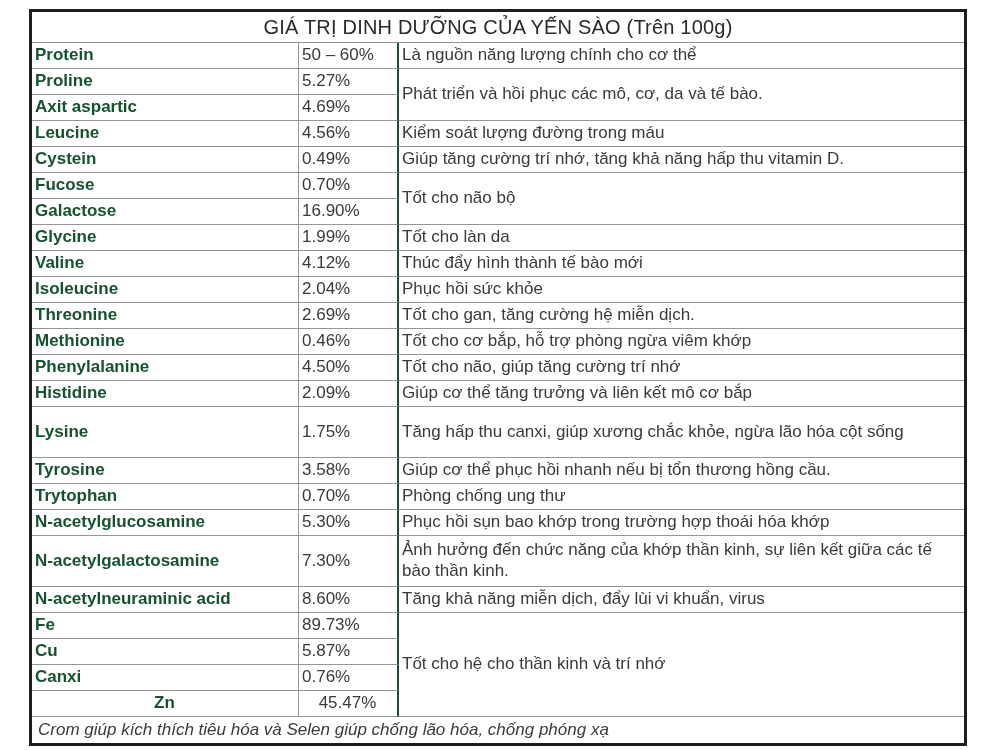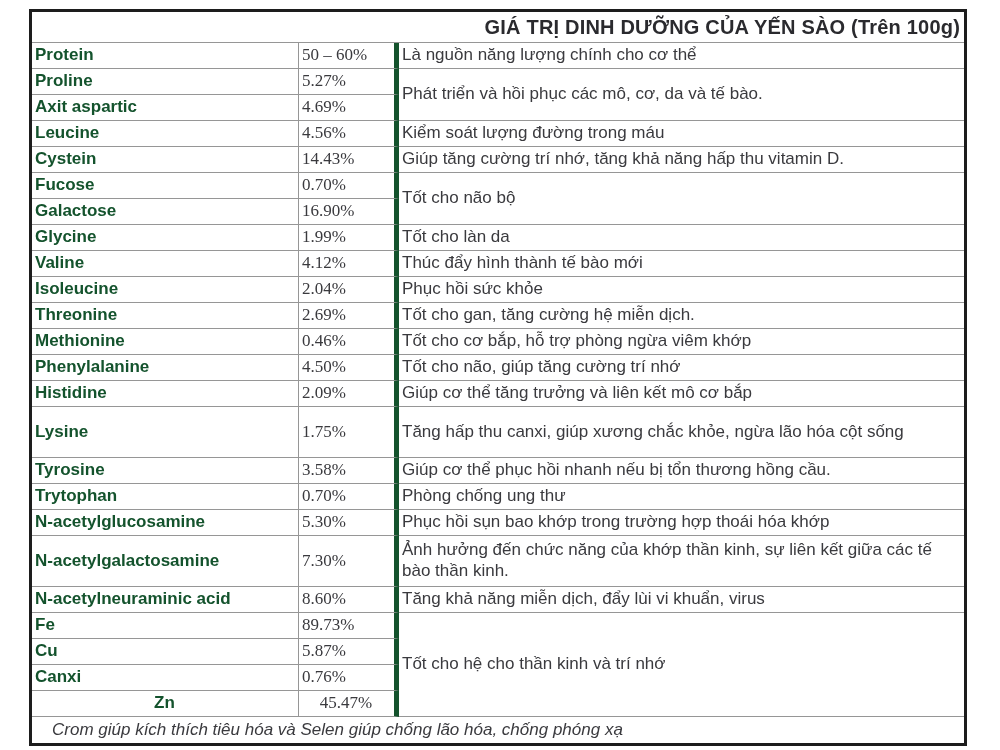--- a/index.html
+++ b/index.html
@@ -20,22 +20,22 @@
     border-collapse: separate;
     border-spacing: 0;
     border: 3px solid #1d1d1d;
     table-layout: fixed;
     background: #ffffff;
   }
   th.title-cell {
     height: 31px;
     padding: 0 4px;
     font-size: 20px;
-    font-weight: bold;
-    text-align: right;
+    font-weight: normal;
+    text-align: center;
     vertical-align: middle;
     color: #2a2a2e;
     border-bottom: 1px solid #969696;
     letter-spacing: 0.2px;
   }
   td {
     height: 26px;
     padding: 1px 4px 1px 3px;
     font-size: 17px;
     line-height: 1.22;
@@ -44,30 +44,29 @@
     border-bottom: 1px solid #969696;
     overflow: hidden;
     white-space: normal;
   }
   td.c1 {
     font-weight: bold;
     color: #14532d;
     border-right: 1px solid #969696;
   }
   td.c2 {
-    border-right: 5px solid #14532d;
-    font-family: Liberation Serif, serif;
+    border-right: 2px solid #14532d;
   }
   td.c3 { padding-right: 32px; }
   tr.tall td { height: 51px; }
   tr.last-data td { border-bottom: 1px solid #969696; text-align: center; }
   td.footnote-cell {
     font-style: italic;
     border-bottom: none;
-    padding-left: 20px;
+    padding-left: 6px;
   }
 </style>
 </head>
 <body>
 
 <div class="page">
   <table class="nutrition">
     <colgroup>
       <col style="width:267px">
       <col style="width:100px">
@@ -93,21 +92,21 @@
         <td class="c1">Axit aspartic</td>
         <td class="c2">4.69%</td>
       </tr>
       <tr>
         <td class="c1">Leucine</td>
         <td class="c2">4.56%</td>
         <td class="c3">Kiểm soát lượng đường trong máu</td>
       </tr>
       <tr>
         <td class="c1">Cystein</td>
-        <td class="c2">14.43%</td>
+        <td class="c2">0.49%</td>
         <td class="c3">Giúp tăng cường trí nhớ, tăng khả năng hấp thu vitamin D.</td>
       </tr>
       <tr>
         <td class="c1">Fucose</td>
         <td class="c2">0.70%</td>
         <td class="c3" rowspan="2">Tốt cho não bộ</td>
       </tr>
       <tr>
         <td class="c1">Galactose</td>
         <td class="c2">16.90%</td>

